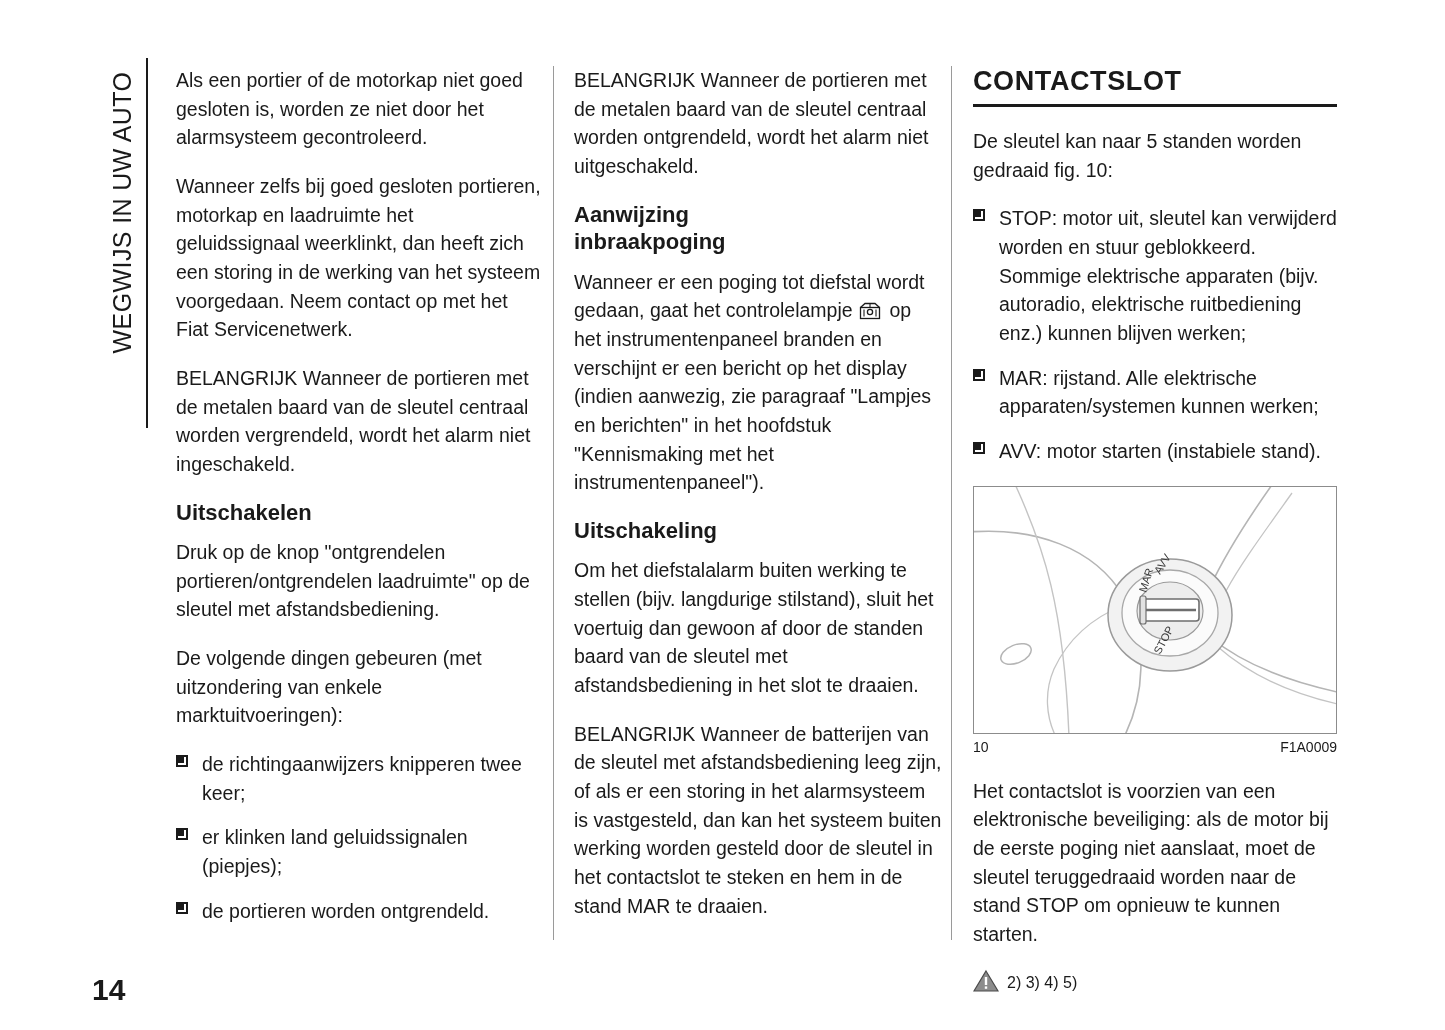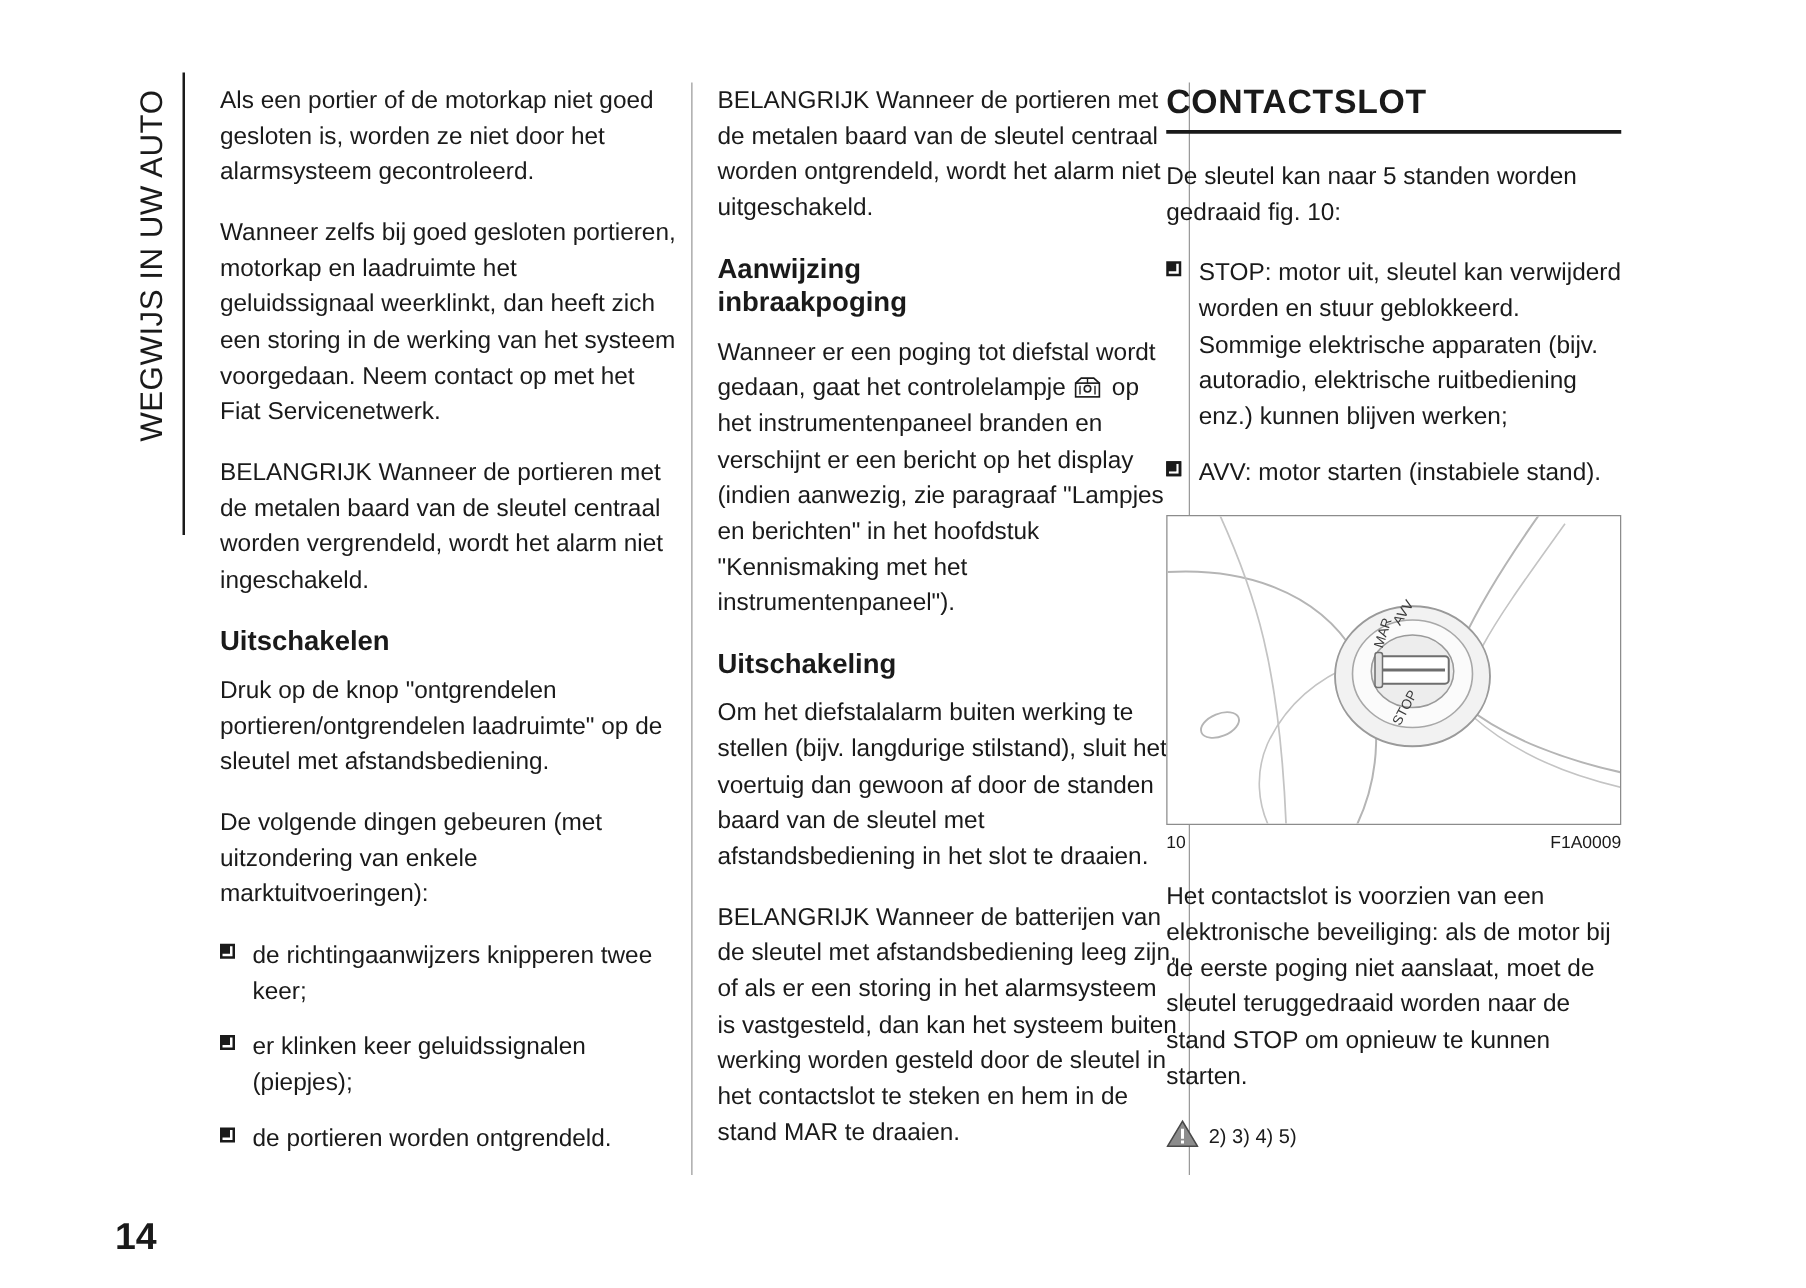--- a/index.html
+++ b/index.html
@@ -39,21 +39,21 @@
     white-space: nowrap;
   }
 
   
   .col {
     position: absolute;
     top: 66px;
   }
   .col1 { left: 176px; width: 366px; }
   .col2 { left: 574px; width: 368px; }
-  .col3 { left: 933px; width: 364px; }
+  .col3 { left: 973px; width: 364px; }
 
   .divider {
     position: absolute;
     top: 66px;
     width: 1px;
     height: 874px;
     background: #9a9a9a;
   }
   .div1 { left: 553px; }
   .div2 { left: 951px; }
@@ -173,21 +173,21 @@
     <h2 class="heading">Uitschakelen</h2>
     <p>Druk op de knop "ontgrendelen portieren/ontgrendelen laadruimte" op de sleutel met afstandsbediening.</p>
     <p>De volgende dingen gebeuren (met uitzondering van enkele marktuitvoeringen):</p>
     <ul class="bullets">
       <li>
         <span class="marker"></span>
         <span>de richtingaanwijzers knipperen twee keer;</span>
       </li>
       <li>
         <span class="marker"></span>
-        <span>er klinken keer geluidssignalen (piepjes);</span>
+        <span>er klinken land geluidssignalen (piepjes);</span>
       </li>
       <li>
         <span class="marker"></span>
         <span>de portieren worden ontgrendeld.</span>
       </li>
     </ul>
   </div>
 
   <div class="col col2">
     <p>BELANGRIJK Wanneer de portieren met de metalen baard van de sleutel centraal worden ontgrendeld, wordt het alarm niet uitgeschakeld.</p>
@@ -217,20 +217,21 @@
   <div class="col col3">
     <h1 class="title">CONTACTSLOT</h1>
     <p>De sleutel kan naar 5 standen worden gedraaid fig. 10:</p>
     <ul class="bullets">
       <li>
         <span class="marker"></span>
         <span>STOP: motor uit, sleutel kan verwijderd worden en stuur geblokkeerd. Sommige elektrische apparaten (bijv. autoradio, elektrische ruitbediening enz.) kunnen blijven werken;</span>
       </li>
       <li>
         <span class="marker"></span>
+        <span>MAR: rijstand. Alle elektrische apparaten/systemen kunnen werken;</span>
       </li>
       <li>
         <span class="marker"></span>
         <span>AVV: motor starten (instabiele stand).</span>
       </li>
     </ul>
 
     <div class="figure">
       <div class="frame">
         <svg width="362" height="246" viewBox="0 0 362 246">

